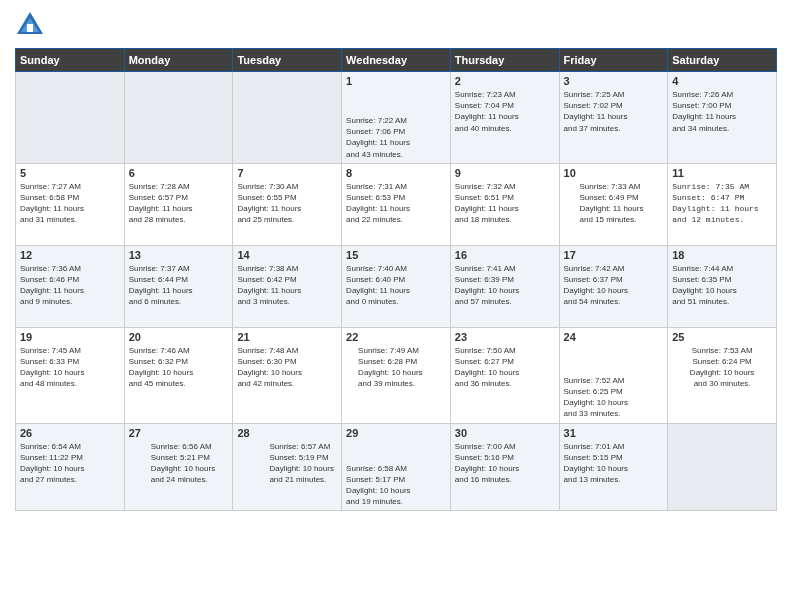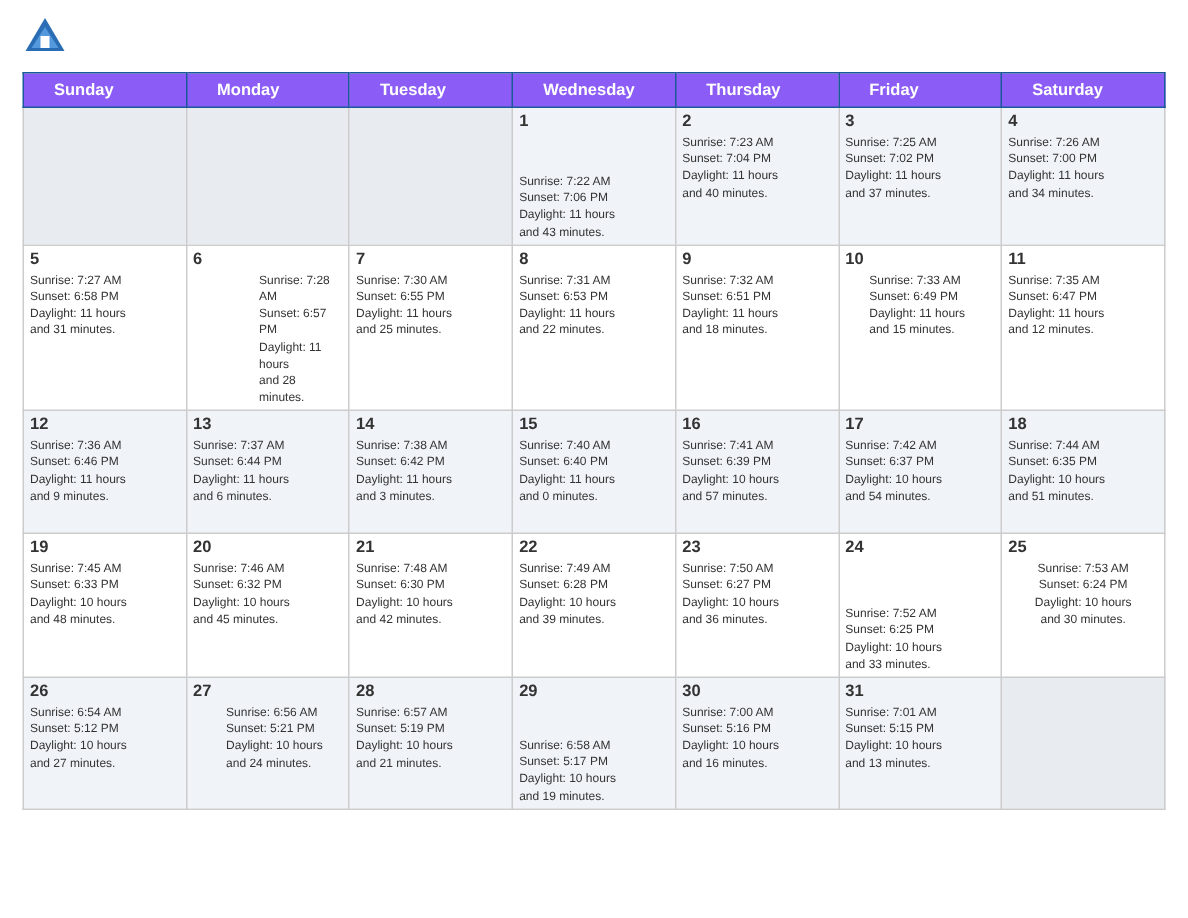--- a/index.html
+++ b/index.html
@@ -58,25 +58,25 @@
     .location-title {
       font-size: 14px;
       color: #555;
     }
     .calendar {
       width: 100%;
       border-collapse: collapse;
       table-layout: fixed;
     }
     .calendar th {
-      background: #8b5cf6;
+      background: #404040;
       color: #fff;
       font-size: 11px;
       font-weight: bold;
-      padding: 5px 20px;
+      padding: 5px 4px;
       text-align: left;
       border: 1px solid #1a5a9a;
     }
     .calendar td {
       border: 1px solid #ccc;
       vertical-align: top;
       padding: 3px 4px;
       font-size: 8.5px;
       color: #333;
       background: #fff;
@@ -174,21 +174,21 @@
         <tr>
           <td>
             <div class="day-num">5</div>
             <div class="day-info" style="white-space: pre-line;">Sunrise: 7:27 AM
 Sunset: 6:58 PM
 Daylight: 11 hours
 and 31 minutes.</div>
           </td>
           <td>
             <div class="day-num">6</div>
-            <div class="day-info" style="white-space: pre-line; margin-left: 44px;">Sunrise: 7:28 AM
+            <div class="day-info" style="white-space: pre-line;">Sunrise: 7:28 AM
 Sunset: 6:57 PM
 Daylight: 11 hours
 and 28 minutes.</div>
           </td>
           <td>
             <div class="day-num">7</div>
             <div class="day-info" style="white-space: pre-line;">Sunrise: 7:30 AM
 Sunset: 6:55 PM
 Daylight: 11 hours
 and 25 minutes.</div>
@@ -209,21 +209,21 @@
           </td>
           <td>
             <div class="day-num">10</div>
             <div class="day-info" style="white-space: pre-line; margin-left: 16px;">Sunrise: 7:33 AM
 Sunset: 6:49 PM
 Daylight: 11 hours
 and 15 minutes.</div>
           </td>
           <td>
             <div class="day-num">11</div>
-            <div class="day-info" style="white-space: pre-line;">Sunrise: 7:35 AM
+            <div class="day-info" style="white-space: pre-line; font-family: Liberation Mono, monospace;">Sunrise: 7:35 AM
 Sunset: 6:47 PM
 Daylight: 11 hours
 and 12 minutes.</div>
           </td>
         </tr>
         <tr class="row-shaded">
           <td>
             <div class="day-num">12</div>
             <div class="day-info" style="white-space: pre-line;">Sunrise: 7:36 AM
 Sunset: 6:46 PM
@@ -290,21 +290,21 @@
           </td>
           <td>
             <div class="day-num">21</div>
             <div class="day-info" style="white-space: pre-line;">Sunrise: 7:48 AM
 Sunset: 6:30 PM
 Daylight: 10 hours
 and 42 minutes.</div>
           </td>
           <td>
             <div class="day-num">22</div>
-            <div class="day-info" style="white-space: pre-line;">Sunrise: 7:49 AM
+            <div class="day-info" style="white-space: pre-line; margin-left: 12px;">Sunrise: 7:49 AM
 Sunset: 6:28 PM
 Daylight: 10 hours
 and 39 minutes.</div>
           </td>
           <td>
             <div class="day-num">23</div>
             <div class="day-info" style="white-space: pre-line;">Sunrise: 7:50 AM
 Sunset: 6:27 PM
 Daylight: 10 hours
 and 36 minutes.</div>
@@ -321,34 +321,34 @@
             <div class="day-info" style="white-space: pre-line; text-align: center;">Sunrise: 7:53 AM
 Sunset: 6:24 PM
 Daylight: 10 hours
 and 30 minutes.</div>
           </td>
         </tr>
         <tr class="row-shaded">
           <td>
             <div class="day-num">26</div>
             <div class="day-info" style="white-space: pre-line;">Sunrise: 6:54 AM
-Sunset: 5:12 PM
+Sunset: 11:22 PM
 Daylight: 10 hours
 and 27 minutes.</div>
           </td>
           <td>
             <div class="day-num">27</div>
             <div class="day-info" style="white-space: pre-line; margin-left: 22px;">Sunrise: 6:56 AM
 Sunset: 5:21 PM
 Daylight: 10 hours
 and 24 minutes.</div>
           </td>
           <td>
             <div class="day-num">28</div>
-            <div class="day-info" style="white-space: pre-line;">Sunrise: 6:57 AM
+            <div class="day-info" style="white-space: pre-line; margin-left: 32px;">Sunrise: 6:57 AM
 Sunset: 5:19 PM
 Daylight: 10 hours
 and 21 minutes.</div>
           </td>
           <td>
             <div class="day-num">29</div>
             <div class="day-info" style="white-space: pre-line; margin-top: 24px;">Sunrise: 6:58 AM
 Sunset: 5:17 PM
 Daylight: 10 hours
 and 19 minutes.</div>

